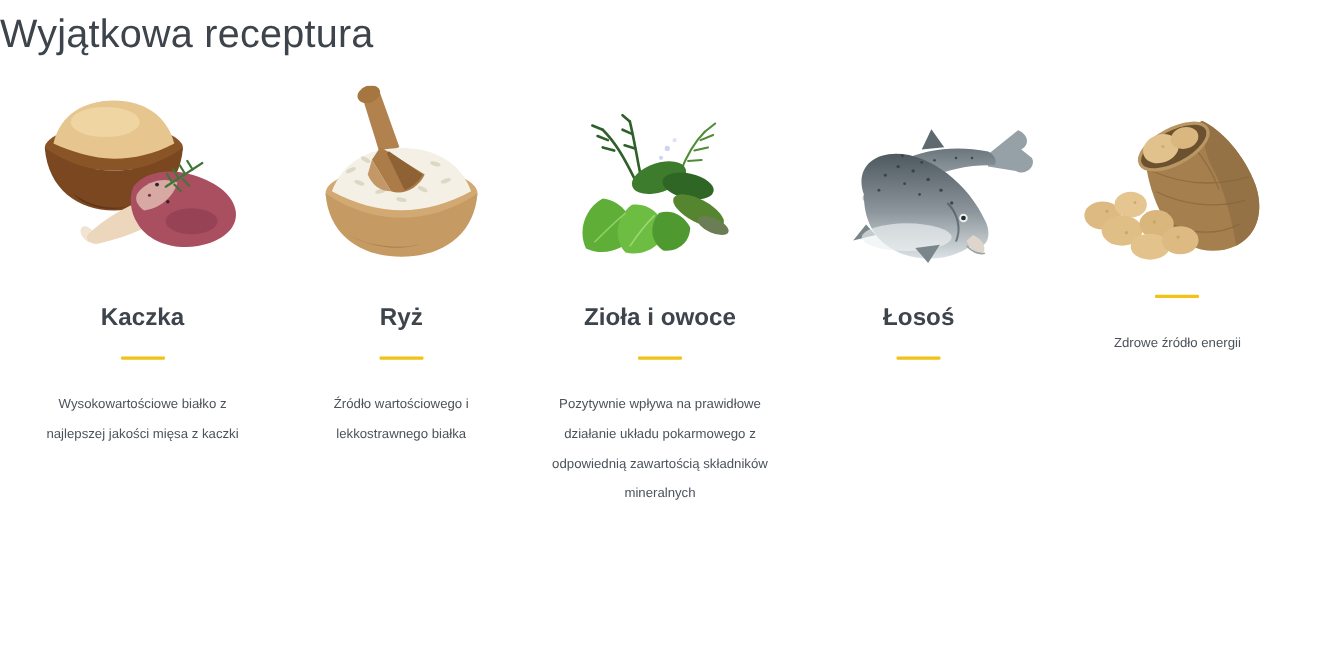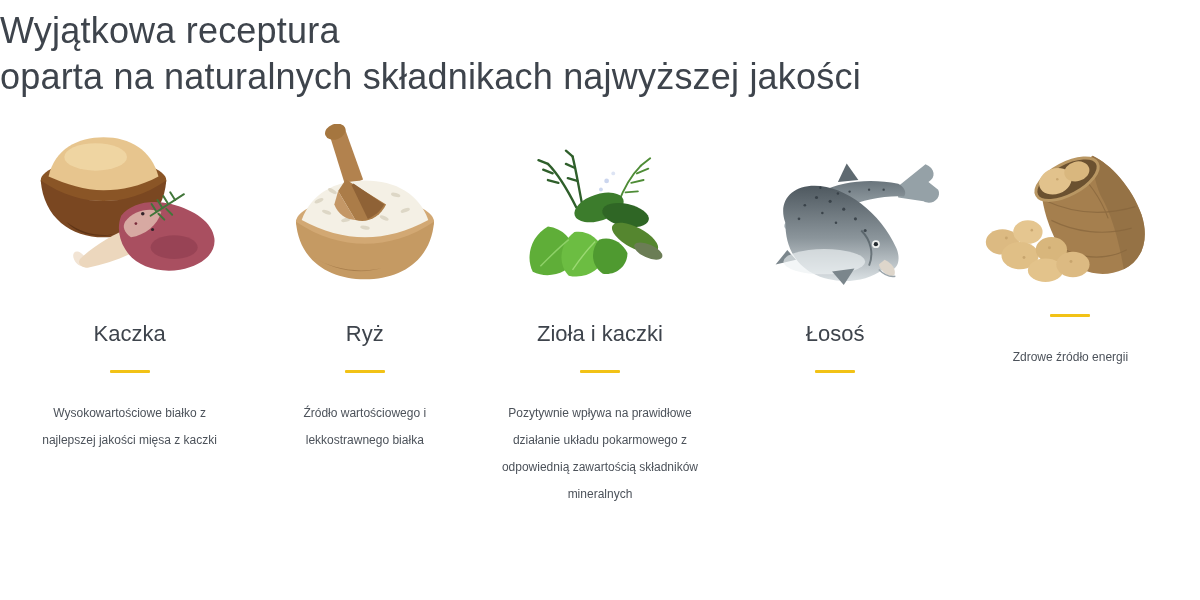--- a/index.html
+++ b/index.html
@@ -18,40 +18,40 @@
   .grid{
     margin:8px auto 0;width:1176px;
     display:grid;grid-template-columns:repeat(5,1fr);
   }
   .card{text-align:center;}
   .img-wrap{
     height:185px;display:flex;align-items:flex-end;justify-content:center;
     padding-bottom:6px;box-sizing:border-box;
   }
   .card h2{
-    margin:26px 0 0;font-size:22px;font-weight:400;line-height:30px;
+    margin:26px 0 0;font-size:22px;font-weight:700;line-height:30px;
     color:var(--heading,#3e444c);
   }
   .accent-divider{
     width:40px;height:3px;margin:21px auto 0;border-radius:1px;
     background:var(--accent,#f2c216);
   }
   .desc{
     margin:27px auto 0;max-width:200px;
     font-size:12px;line-height:27px;font-weight:400;
     color:var(--text,#4c525a);
   }
   svg{display:block;}
 </style>
 </head>
 <body>
 
 <div class="section">
 
-  <h1 class="title"><span>Wyjątkowa receptura</span><br><span>oparta na naturalnych składnikach najwyższej jakości</span></h1>
+  <h1 class="title"><span>Wyjątkowa receptura</span><br></h1>
 
   <div class="grid">
 
     <div class="card">
       <div class="img-wrap">
         <svg width="206" height="168" viewBox="0 0 210 170">
           <ellipse cx="78" cy="62" rx="64" ry="21" fill="#8a5526"></ellipse>
           <path d="M14 62 C17 100 45 120 78 120 C111 120 139 100 142 62 C120 77 98 83 78 83 C58 83 36 77 14 62 Z" fill="#7a4721"></path>
           <path d="M40 104 C55 116 75 120 92 116 C72 122 50 116 40 104 Z" fill="#5e3416"></path>
           <path d="M22 58 C28 30 52 18 78 18 C105 18 127 31 134 58 C115 68 97 72 78 72 C59 72 40 66 22 58 Z" fill="#e7c58e"></path>
@@ -136,21 +136,21 @@
           <ellipse cx="112" cy="74" rx="25" ry="12" fill="#2f6625" transform="rotate(12 112 74)"></ellipse>
           <ellipse cx="122" cy="98" rx="27" ry="11" fill="#55862f" transform="rotate(28 122 98)"></ellipse>
           <ellipse cx="136" cy="112" rx="16" ry="7" fill="#6b7d55" transform="rotate(24 136 112)"></ellipse>
           <path d="M30 86 C12 96 6 118 14 134 C30 142 52 136 60 120 C58 100 46 88 30 86 Z" fill="#5fae38"></path>
           <path d="M58 92 C42 104 40 126 52 138 C70 142 88 132 90 114 C84 98 72 90 58 92 Z" fill="#6cbd42"></path>
           <path d="M84 100 C74 112 76 128 88 136 C102 138 114 128 114 114 C108 102 96 96 84 100 Z" fill="#4f9a30"></path>
           <path d="M22 128 C32 118 42 108 52 100" stroke="#8ed168" stroke-width="1.5" fill="none"></path>
           <path d="M56 132 C64 120 72 110 80 102" stroke="#9bd973" stroke-width="1.5" fill="none"></path>
         </svg>
       </div>
-      <h2>Zioła i kaczki</h2>
+      <h2>Zioła i owoce</h2>
       <div class="accent-divider"></div>
       <p class="desc">Pozytywnie wpływa na prawidłowe działanie układu pokarmowego z odpowiednią zawartością składników mineralnych</p>
     </div>
 
     <div class="card">
       <div class="img-wrap">
         <svg width="224" height="146" viewBox="0 0 230 150">
           <defs>
             <linearGradient id="gradMain" x1="0" y1="0" x2="0" y2="1">
               <stop offset="0" stop-color="#4e585f"></stop>

